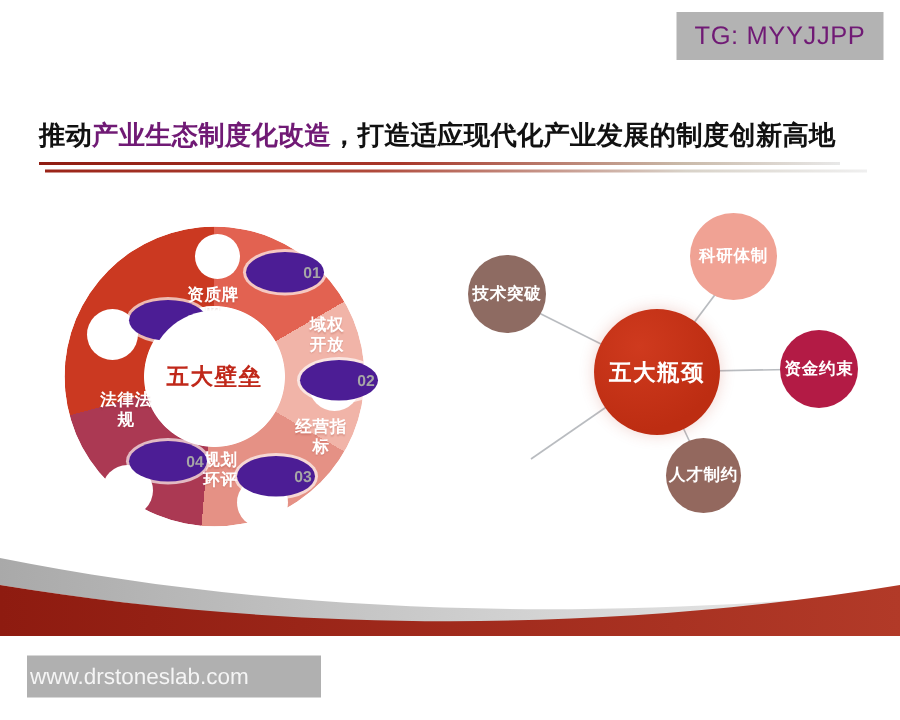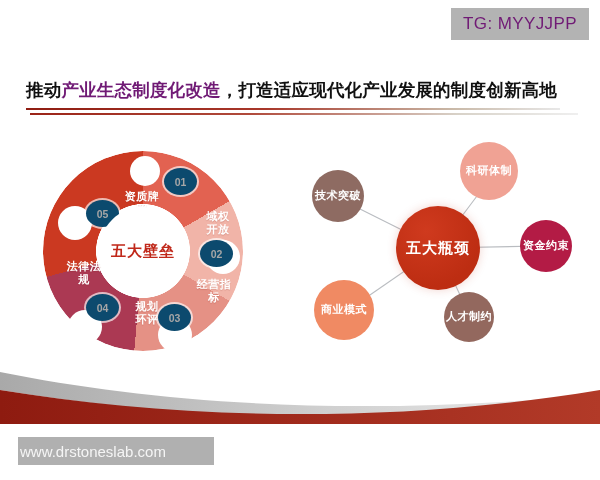--- a/index.html
+++ b/index.html
@@ -79,25 +79,26 @@
     font-family:"DejaVu Sans","Liberation Sans",sans-serif;
     text-shadow:0 1px 1px rgba(120,20,10,.18);
   }
   .seg-label.l1{left:86px;top:42px;width:36px;}
   .seg-label.l2{left:164px;top:62px;width:32px;}
   .seg-label.l3{left:158px;top:130px;width:36px;}
   .seg-label.l4{left:92px;top:152px;width:34px;}
   .seg-label.l5{left:28px;top:112px;width:36px;}
 
   .badge{
-    position:absolute;width:33px;height:27px;border-radius:50%;
-    background:#0c4a6e;color:#a6a6a6;
+    position:absolute;width:16px;height:27px;border-radius:50%;
+    background:#4c1d95;color:#a6a6a6;
     font-size:10.5px;font-weight:bold;
     display:flex;align-items:center;justify-content:center;
     box-shadow:0 0 0 2px rgba(255,255,255,.65);
+    padding-left:36px;
   }
   .badge.b1{left:126px;top:20px;}
   .badge.b2{left:162px;top:92px;}
   .badge.b3{left:120px;top:156px;}
   .badge.b4{left:48px;top:146px;}
   .badge.b5{left:48px;top:52px;}
 
   
   .net-wrap{position:absolute;left:292px;top:140px;width:296px;height:220px;}
   .net-wrap svg.links{position:absolute;left:0;top:0;width:296px;height:220px;}
@@ -203,23 +204,20 @@
       <span class="txt">技术突破</span>
     </div>
     <div class="node node-b">
       <span class="txt">科研体制</span>
     </div>
     <div class="node node-c">
       <span class="txt">资金约束</span>
     </div>
     <div class="node node-d">
       <span class="txt">人才制约</span>
-    </div>
-    <div class="node node-e">
-      <span class="txt">商业模式</span>
     </div>
 
     <div class="node node-center">
       <span class="txt">五大瓶颈</span>
     </div>
   </div>
 
   <svg class="footer-wave" viewBox="0 0 600 60" preserveAspectRatio="none">
     <defs>
       <linearGradient id="gGray" x1="0" y1="0" x2="1" y2="0">

